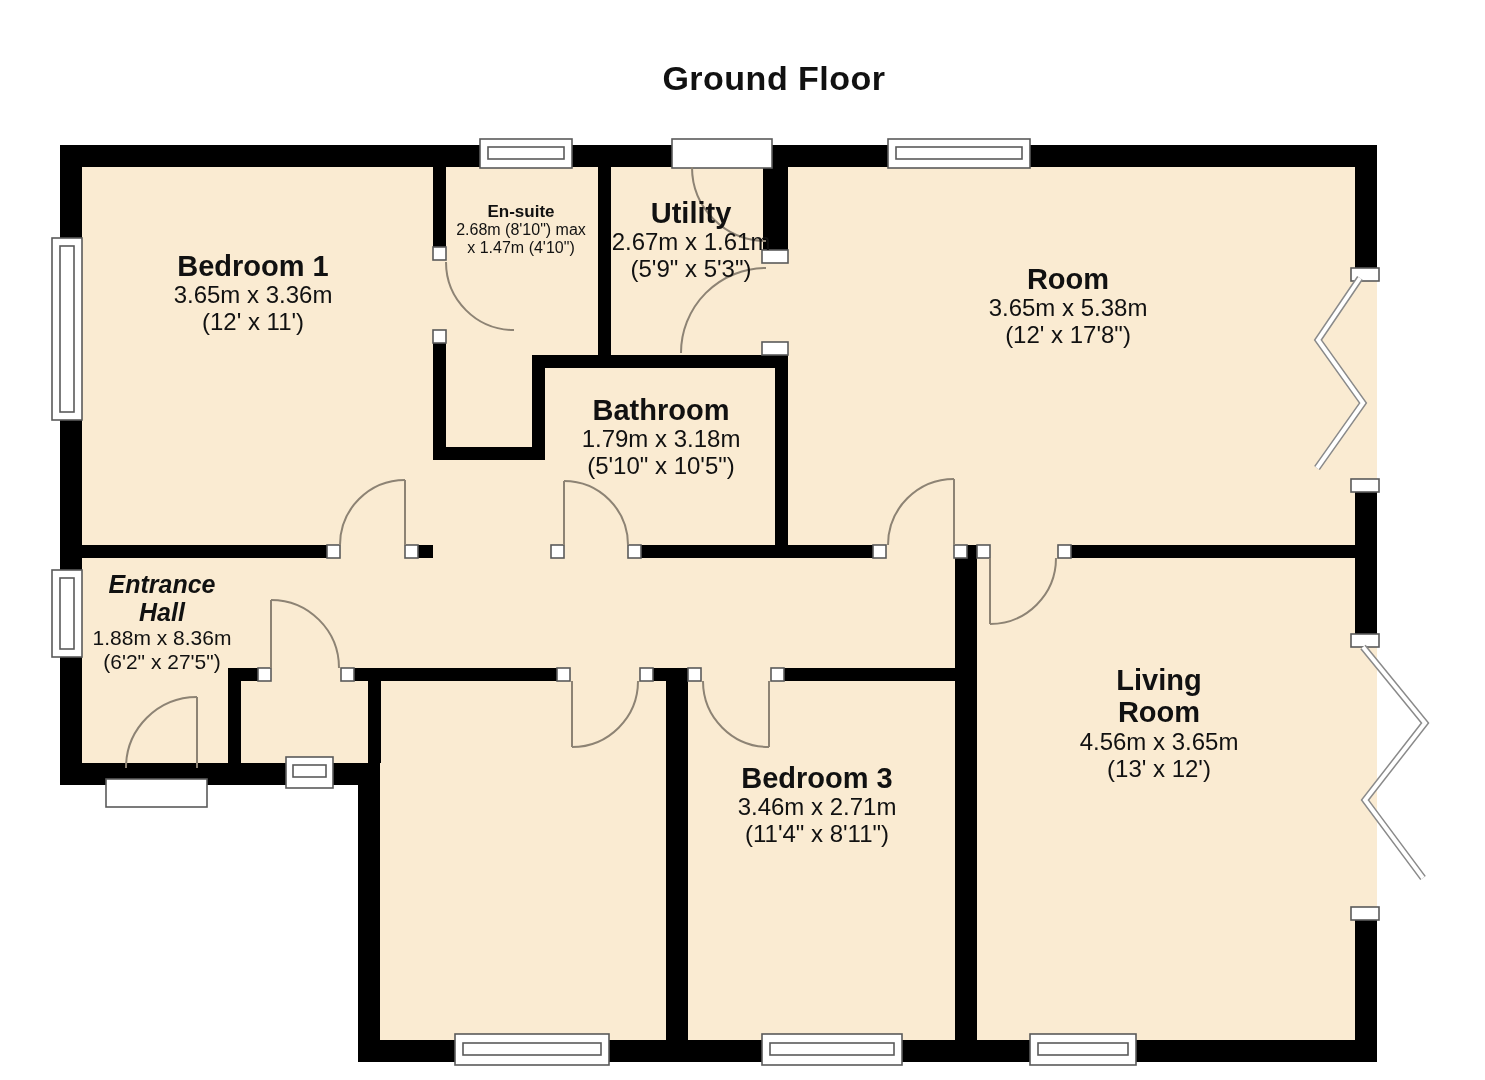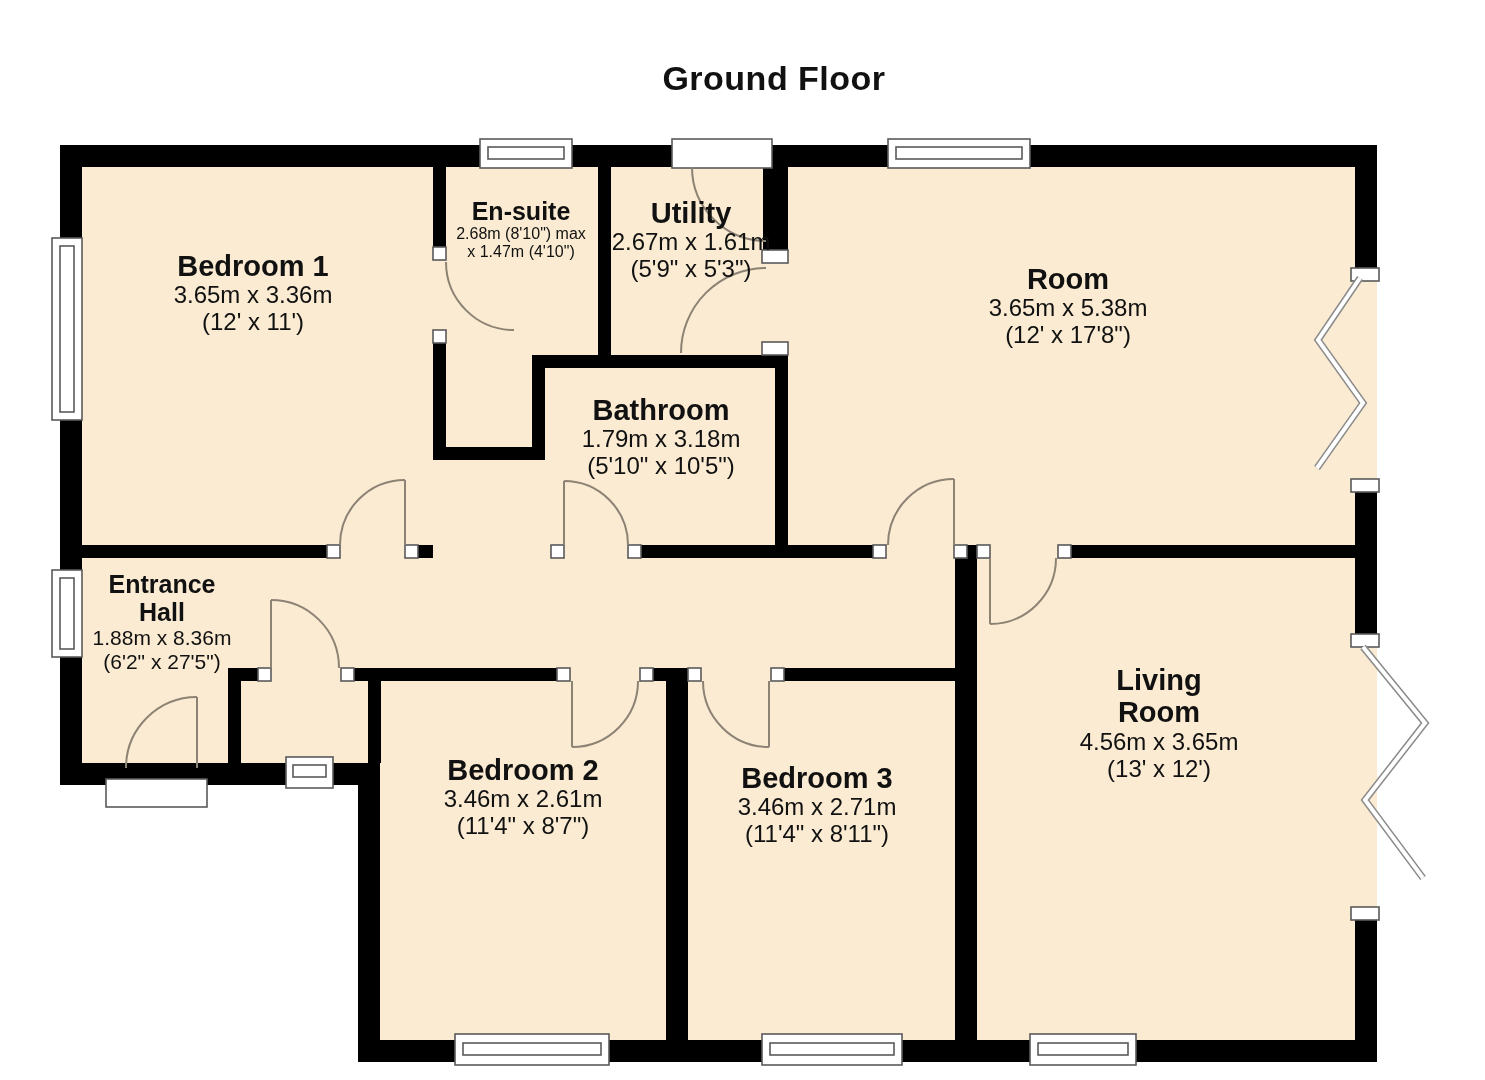--- a/index.html
+++ b/index.html
@@ -5,22 +5,22 @@
   html,body{margin:0;padding:0;background:#ffffff;}
   body{font-family:"Liberation Sans", sans-serif;color:#111;}
   #stage{position:relative;width:1485px;height:1080px;background:#fff;overflow:hidden;}
   #plan-svg{position:absolute;left:0;top:0;}
   .title{position:absolute;left:774px;top:78px;transform:translate(-50%,-50%);
          font-size:34px;font-weight:bold;letter-spacing:.5px;white-space:nowrap;}
   .room-label{position:absolute;transform:translate(-50%,-50%);text-align:center;
               line-height:1.12;white-space:nowrap;}
   .room-label .nm{font-weight:bold;}
   .sz-lg .nm{font-size:29px;}  .sz-lg .dim{font-size:24px;}
-  .sz-md .nm{font-size:25px;}  .sz-md .dim{font-size:21px;}
-  .sz-sm .nm{font-size:25px;}  .sz-sm .dim{font-size:16px;}
+  .sz-md .nm{font-size:25px;font-style:italic;}  .sz-md .dim{font-size:21px;}
+  .sz-sm .nm{font-size:17px;}  .sz-sm .dim{font-size:16px;}
   .win rect{fill:#fff;stroke:#5a5a5a;stroke-width:1.6;}
   .thresh rect{fill:#fff;stroke:#5a5a5a;stroke-width:1.6;}
   .cap{fill:#fff;stroke:#5a5a5a;stroke-width:1.6;}
   .door path{fill:none;stroke:#8d8374;stroke-width:2;}
   .zig-outer{fill:none;stroke:#8a8a8a;stroke-width:7;stroke-linejoin:miter;}
   .zig-inner{fill:none;stroke:#ffffff;stroke-width:4;stroke-linejoin:miter;}
 </style>
 </head>
 <body>
 
@@ -219,26 +219,20 @@
     <div class="dim">(5'10" x 10'5")</div>
   </div>
 
   <div class="room-label sz-md" style="left:162px;top:622px">
     <div class="nm">Entrance</div>
     <div class="nm">Hall</div>
     <div class="dim">1.88m x 8.36m</div>
     <div class="dim">(6'2" x 27'5")</div>
   </div>
 
-  <div class="room-label sz-lg" style="left:523px;top:797px">
-    <div class="nm">Bedroom 2</div>
-    <div class="nm"></div>
-    <div class="dim">3.46m x 2.61m</div>
-    <div class="dim">(11'4" x 8'7")</div>
-  </div>
 
   <div class="room-label sz-lg" style="left:817px;top:805px">
     <div class="nm">Bedroom 3</div>
     <div class="nm"></div>
     <div class="dim">3.46m x 2.71m</div>
     <div class="dim">(11'4" x 8'11")</div>
   </div>
 
   <div class="room-label sz-lg" style="left:1159px;top:723px">
     <div class="nm">Living</div>

